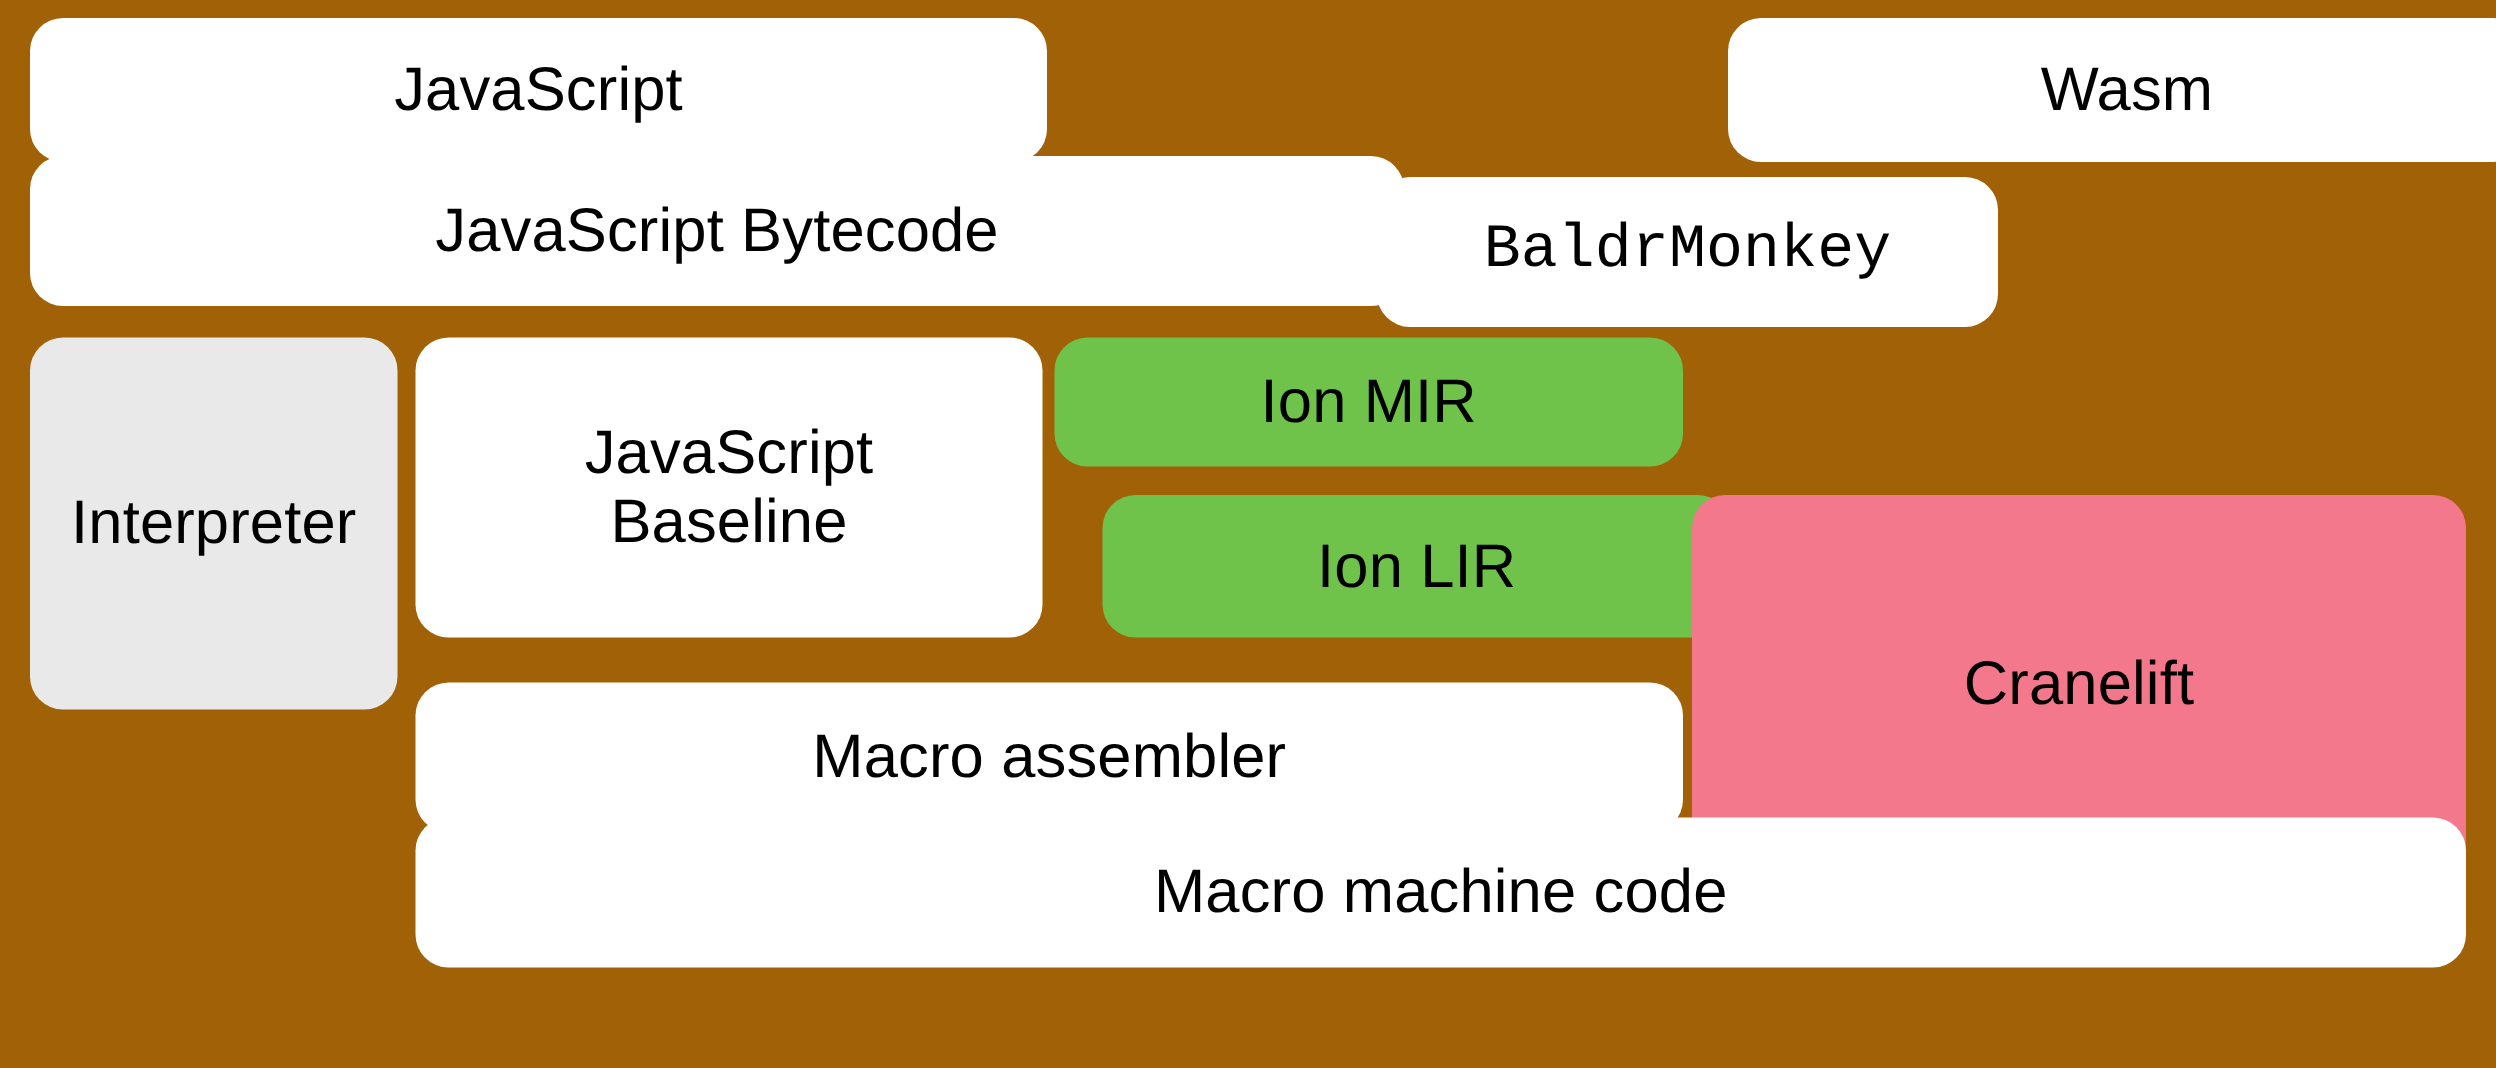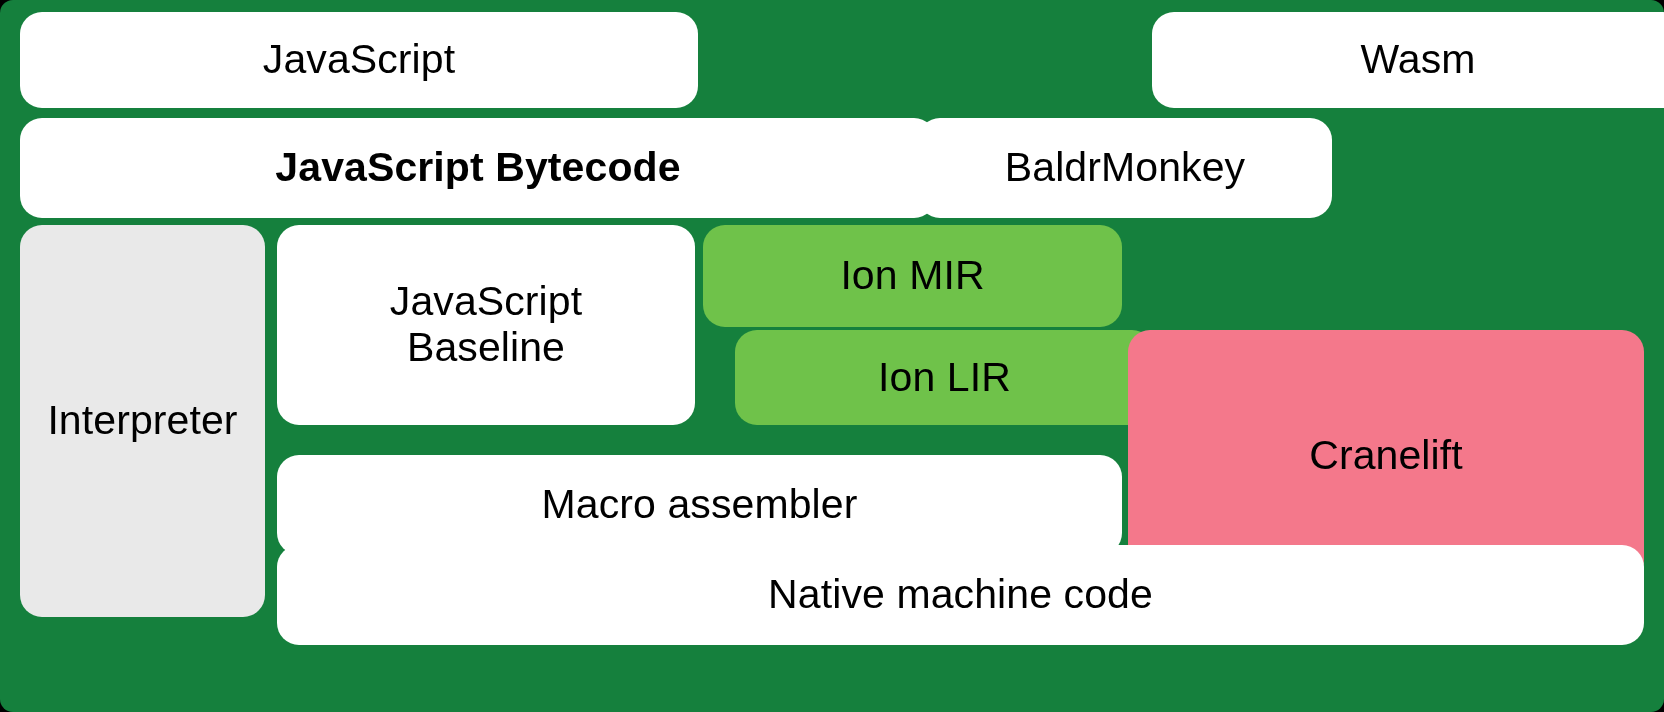--- a/index.html
+++ b/index.html
@@ -4,24 +4,23 @@
 <style>
   html, body {
     margin: 0;
     padding: 0;
     background: #000000;
   }
   #stage {
     position: relative;
     width: 1664px;
     height: 712px;
-    background: #15803d;
+    background: #a16207;
     overflow: hidden;
     font-family: "Liberation Sans", sans-serif;
-    border-radius: 13px;
   }
   .node {
     position: absolute;
     box-sizing: border-box;
     border-radius: 22px;
     background: #ffffff;
     color: #000000;
     display: flex;
     align-items: center;
     justify-content: center;
@@ -36,23 +35,23 @@
   .node.gray  { background: #e9e9e9; }
   .node.green { background: #6fc24a; }
   .node.pink  { background: #f4788b; }
 </style>
 </head>
 <body>
 
 <div id="stage">
     <div class="node" style="left: 20px; top: 12px; width: 678px; height: 96px;">JavaScript</div>
     <div class="node" style="left: 1152px; top: 12px; width: 532px; height: 96px;">Wasm</div>
-    <div class="node" style="left: 20px; top: 118px; width: 916px; height: 100px; font-weight: bold;">JavaScript Bytecode</div>
-    <div class="node" style="left: 918px; top: 118px; width: 414px; height: 100px;">BaldrMonkey</div>
-    <div class="node gray" style="left: 20px; top: 225px; width: 245px; height: 392px;">Interpreter</div>
+    <div class="node" style="left: 20px; top: 104px; width: 916px; height: 100px;">JavaScript Bytecode</div>
+    <div class="node" style="left: 918px; top: 118px; width: 414px; height: 100px; font-family: Liberation Mono, monospace;">BaldrMonkey</div>
+    <div class="node gray" style="left: 20px; top: 225px; width: 245px; height: 248px;">Interpreter</div>
     <div class="node" style="left: 277px; top: 225px; width: 418px; height: 200px;">JavaScript
 Baseline</div>
-    <div class="node green" style="left: 703px; top: 225px; width: 419px; height: 102px;">Ion MIR</div>
+    <div class="node green" style="left: 703px; top: 225px; width: 419px; height: 86px;">Ion MIR</div>
     <div class="node green" style="left: 735px; top: 330px; width: 419px; height: 95px;">Ion LIR</div>
     <div class="node pink" style="left: 1128px; top: 330px; width: 516px; height: 252px;">Cranelift</div>
     <div class="node" style="left: 277px; top: 435px; width: 845px; height: 100px; margin-top: 20px;">Macro assembler</div>
-    <div class="node" style="left: 277px; top: 545px; width: 1367px; height: 100px;">Native machine code</div>
+    <div class="node" style="left: 277px; top: 545px; width: 1367px; height: 100px;">Macro machine code</div>
   </div>
 
 </body></html>

